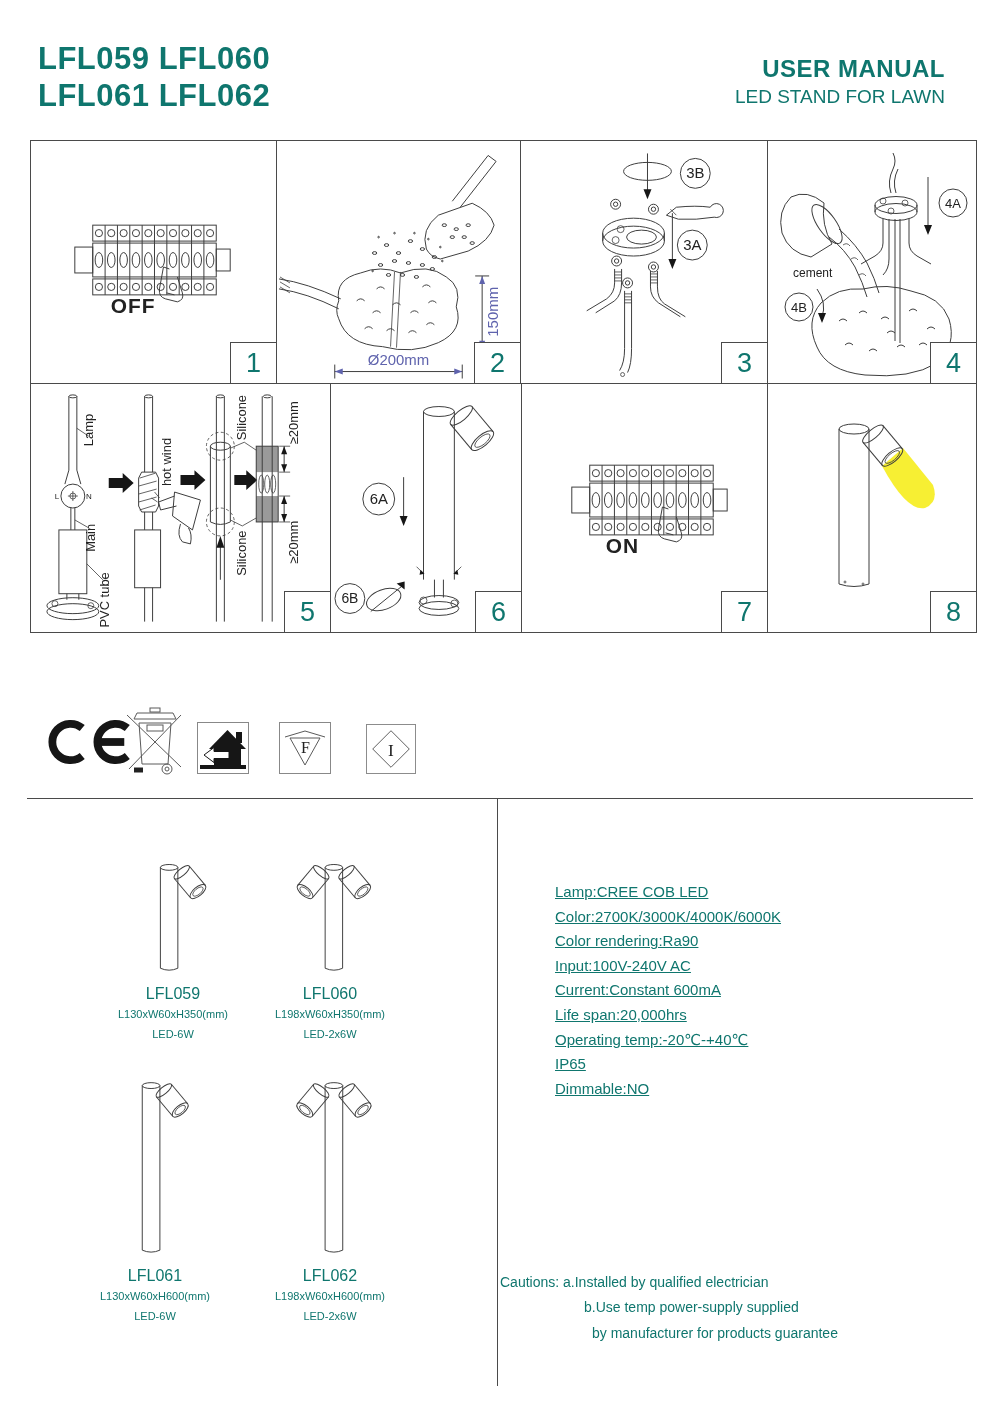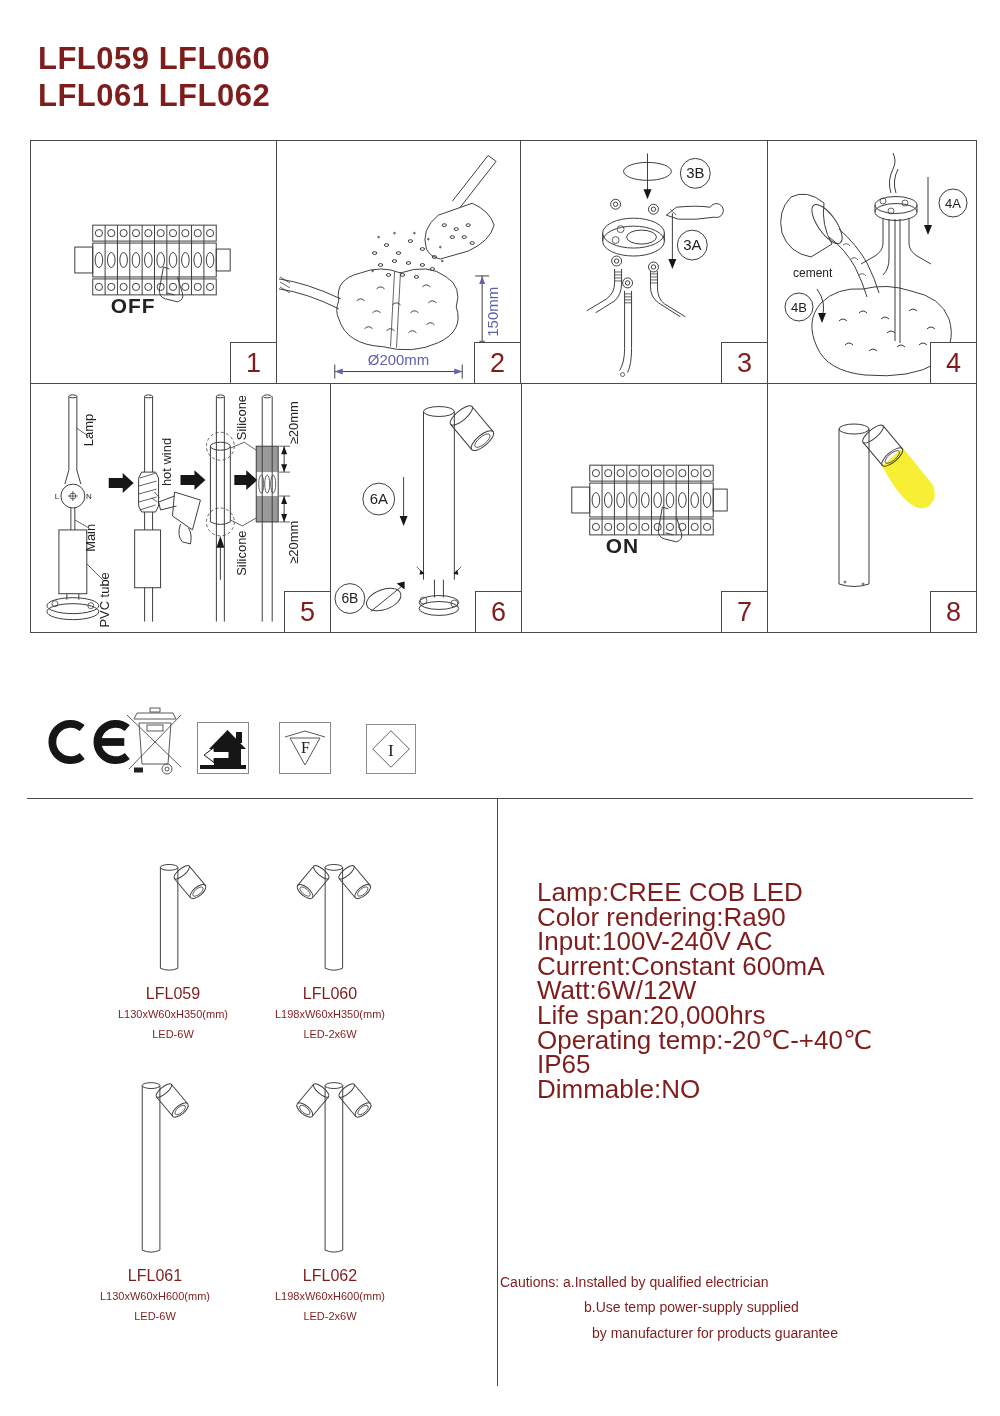--- a/index.html
+++ b/index.html
@@ -1,17 +1,17 @@
 <!DOCTYPE html>
 <html><head>
 <meta charset="utf-8">
 <style>
   html,body{margin:0;padding:0;background:#e8e8e8;}
   .page{position:relative;width:1000px;height:1416px;background:#ffffff;margin:0 auto;
-        font-family:"Liberation Sans","DejaVu Sans",sans-serif;color:#7f1d1d;overflow:hidden;}
+        font-family:"Liberation Sans","DejaVu Sans",sans-serif;color:#0f766e;overflow:hidden;}
   
   .models{position:absolute;left:38px;top:40px;font-size:31px;font-weight:bold;line-height:37px;letter-spacing:.5px;}
   .hdr-right{position:absolute;right:55px;top:55px;text-align:right;}
   .hdr-title{font-size:24px;font-weight:bold;letter-spacing:.5px;}
   .hdr-sub{font-size:19px;margin-top:3px;}
   
   .grid{position:absolute;left:30px;top:140px;width:945px;border:1px solid #4a4a4a;background:#fff;}
   .grow{display:flex;}
   .grow1{height:242px;border-bottom:1px solid #4a4a4a;}
   .grow2{height:248px;}
@@ -44,34 +44,38 @@
   .serif-t{font-family:"Liberation Serif","DejaVu Serif",serif;font-size:18px;}
   
   .hline{position:absolute;left:27px;top:798px;width:946px;height:1px;background:#4a4a4a;}
   .vline{position:absolute;left:497px;top:798px;width:1px;height:588px;background:#4a4a4a;}
   
   .product{position:absolute;width:176px;text-align:center;}
   .product svg{display:block;margin:0 auto;}
   .pm{font-size:16px;line-height:20px;margin-top:8px;}
   .ps,.pl{font-size:11px;line-height:20px;}
   
-  .specs{position:absolute;left:537px;top:880px;font-size:26px;line-height:24.6px;}
+  .specs{position:absolute;left:555px;top:880px;font-size:15px;line-height:24.6px;text-decoration:underline;}
   
   .cautions{position:absolute;left:500px;top:1270px;font-size:14px;line-height:25.3px;}
   .caut-ind1{padding-left:84px;}
   .caut-ind2{padding-left:92px;}
 </style>
 </head>
 <body>
 
 <div class="page">
 
   <div class="models">
     <div>LFL059 LFL060</div>
     <div>LFL061 LFL062</div>
+  </div>
+  <div class="hdr-right">
+    <div class="hdr-title">USER MANUAL</div>
+    <div class="hdr-sub">LED STAND FOR LAWN</div>
   </div>
 
   <div class="grid">
     <div class="grow grow1">
 
       <div class="cell" style="width:246px">
         <svg class="d" viewBox="0 0 246 242">
           <rect x="44" y="106" width="18" height="26"></rect>
           <rect x="186" y="108" width="14" height="22"></rect>
           <rect x="62" y="84" width="124" height="16"></rect>
@@ -669,24 +673,24 @@
         <ellipse class="th" cx="0" cy="26" rx="6.5" ry="3"></ellipse>
       </g>
     </svg>
     <div class="pm">LFL062</div>
     <div class="ps">L198xW60xH600(mm)</div>
     <div class="pl">LED-2x6W</div>
   </div>
 
   <div class="specs">
     <div>Lamp:CREE COB LED</div>
+    <div>Color:2700K/3000K/4000K/6000K</div>
     <div>Color rendering:Ra90</div>
     <div>Input:100V-240V AC</div>
     <div>Current:Constant 600mA</div>
-    <div>Watt:6W/12W</div>
     <div>Life span:20,000hrs</div>
     <div>Operating temp:-20℃-+40℃</div>
     <div>IP65</div>
     <div>Dimmable:NO</div>
   </div>
 
   <div class="cautions">
     <div><span>Cautions:</span> <span>a.Installed by qualified electrician</span></div>
     <div class="caut-ind1">b.Use temp power-supply supplied</div>
     <div class="caut-ind2">by manufacturer for products guarantee</div>

